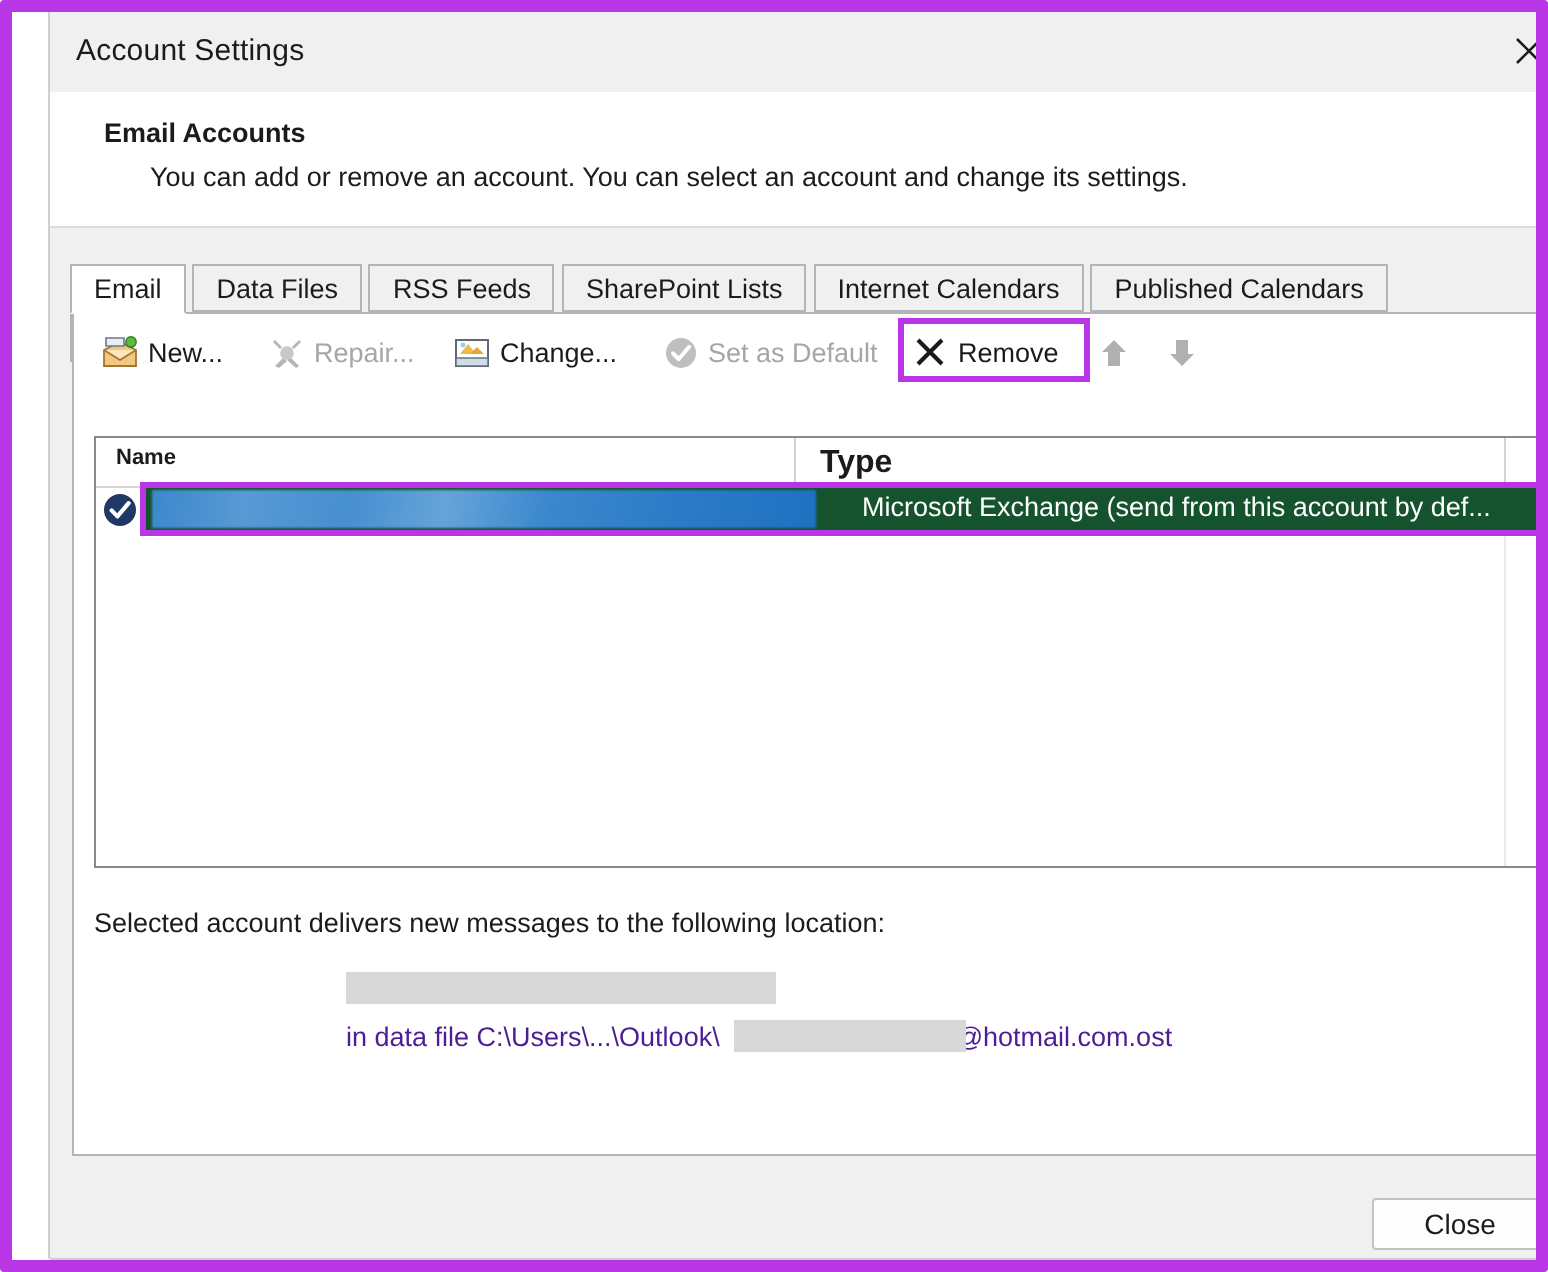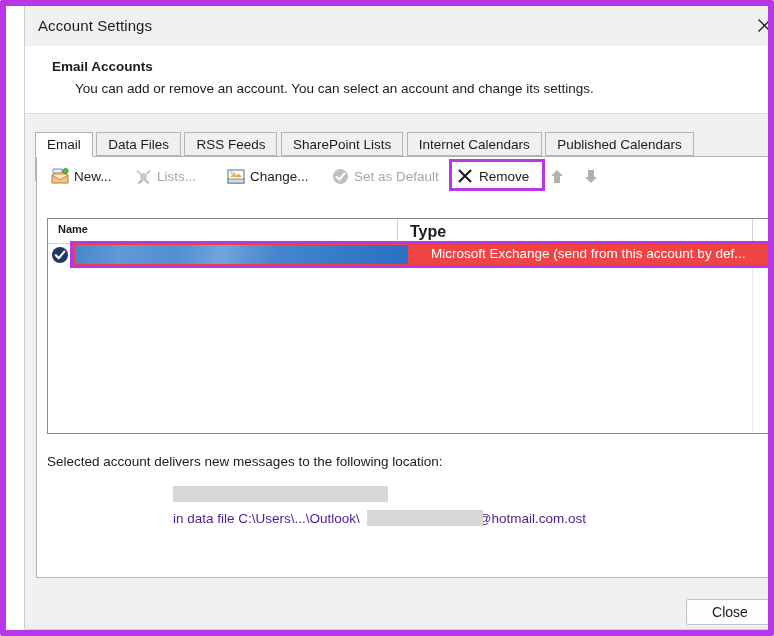--- a/index.html
+++ b/index.html
@@ -264,21 +264,21 @@
     top: 2px;
     width: 18px;
     height: 18px;
   }
   .row-select {
     position: absolute;
     left: 25px;
     top: 0px;
     width: 699px;
     height: 21px;
-    background: #ef4444;
+    background: #14532d;
   }
   .row-redaction {
     position: absolute;
     left: 3px;
     top: 1px;
     width: 332px;
     height: 19px;
     background: linear-gradient(100deg,#3f8bd6 0%, #5b9ede 14%, #4a93da 30%, #6aa9e4 44%, #3d8ad6 60%, #2f80d2 76%, #1f73cb 100%);
     filter: blur(0.4px);
     opacity: 0.95;
@@ -423,21 +423,21 @@
       <div class="tbitem disabled" style="left:97px;">
         <span class="tbicon">
           <svg width="17" height="17" viewBox="0 0 17 17">
             <path d="M2.5 2 L6 5.5 L5 6.5 L1.5 3 Z" fill="#b5b5b5"></path>
             <path d="M14.5 2 L11 5.5 L12 6.5 L15.5 3 Z" fill="#b5b5b5"></path>
             <path d="M2.5 15 L6.5 11 L8.5 12.5 L4.5 16 Z" fill="#b5b5b5"></path>
             <path d="M14.5 15 L10 10.5 L8.5 12 L13 16 Z" fill="#b5b5b5"></path>
             <circle cx="8.5" cy="8.5" r="3.4" fill="#c8c8c8"></circle>
           </svg>
         </span>
-        <span>Lists...</span>
+        <span>Repair...</span>
       </div>
 
       <div class="tbitem disabled" style="left:294px;">
         <span class="tbicon">
           <svg width="17" height="17" viewBox="0 0 17 17">
             <circle cx="8.5" cy="8.5" r="7.5" fill="#bfbfbf"></circle>
             <path d="M4.5 8.7 L7.3 11.6 L12.6 5.4" stroke="#ffffff" stroke-width="2" fill="none" stroke-linecap="round" stroke-linejoin="round"></path>
           </svg>
         </span>
         <span>Set as Default</span>

